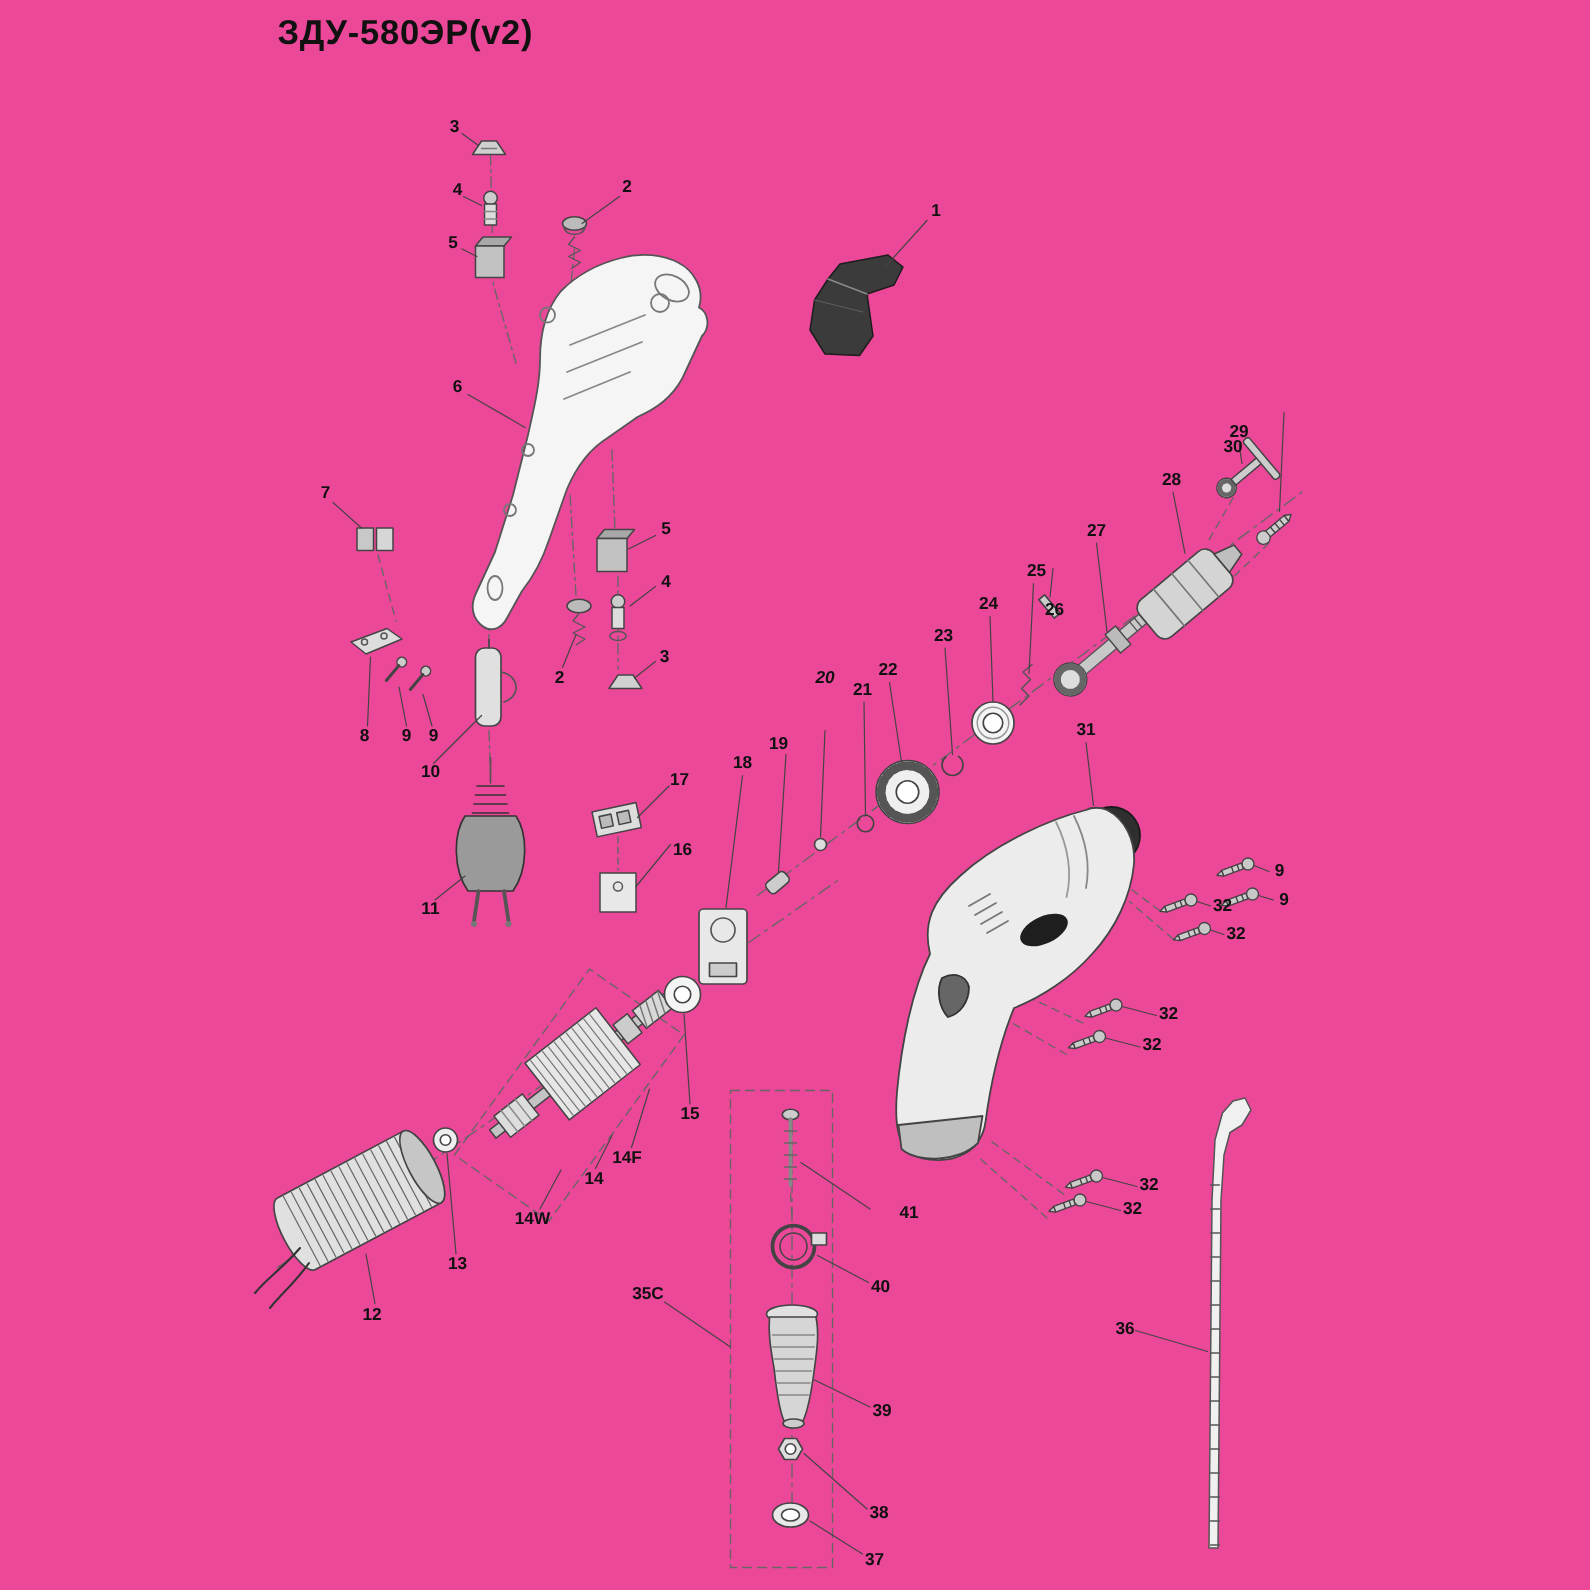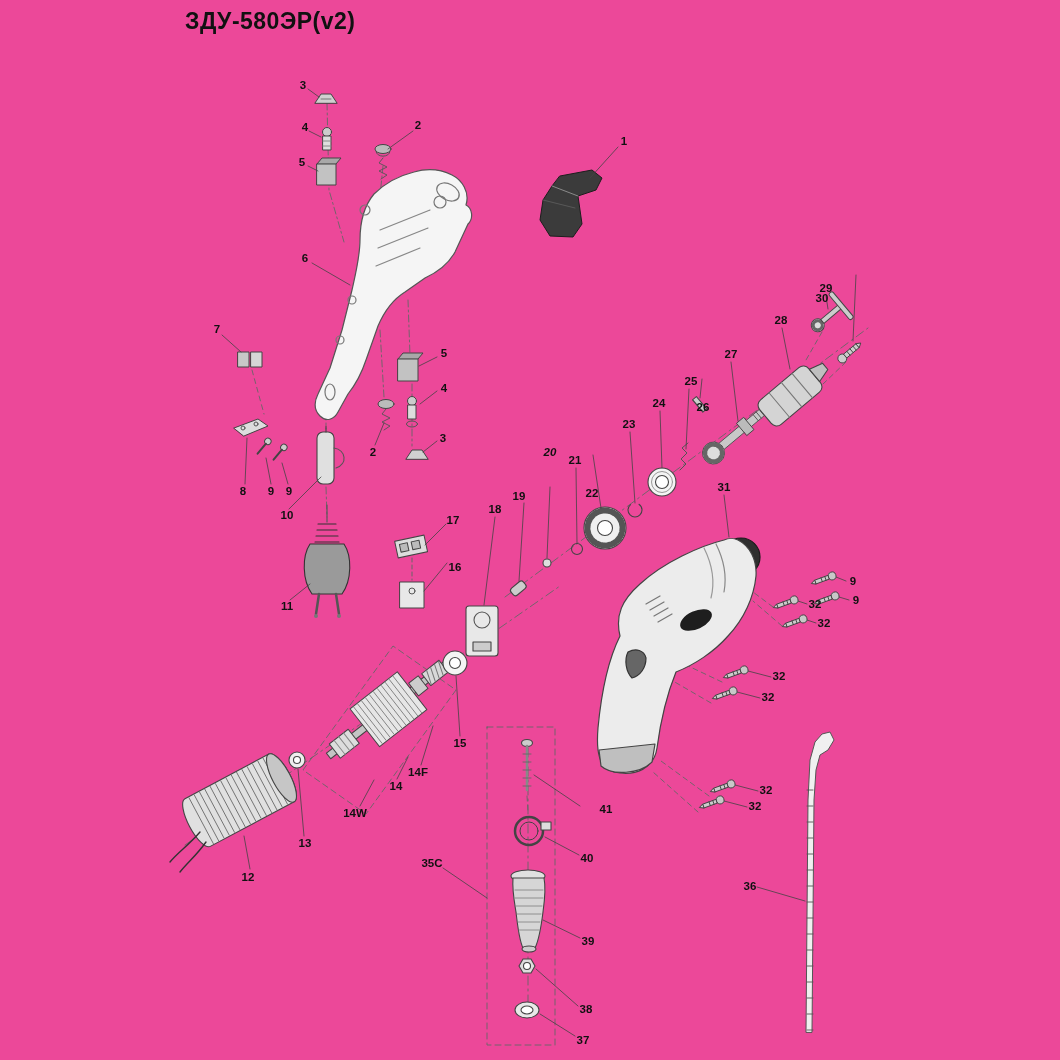--- a/index.html
+++ b/index.html
@@ -475,21 +475,21 @@
       <div class="part-label" style="left: 396px; top: 786px;">14</div>
       <div class="part-label" style="left: 418px; top: 772px;">14F</div>
       <div class="part-label" style="left: 355px; top: 813px;">14W</div>
       <div class="part-label" style="left: 460px; top: 743px;">15</div>
       <div class="part-label" style="left: 455px; top: 567px;">16</div>
       <div class="part-label" style="left: 453px; top: 520px;">17</div>
       <div class="part-label" style="left: 495px; top: 509px;">18</div>
       <div class="part-label" style="left: 519px; top: 496px;">19</div>
       <div class="part-label" style="left: 550px; top: 452px; font-style: italic;">20</div>
       <div class="part-label" style="left: 575px; top: 460px;">21</div>
-      <div class="part-label" style="left: 592px; top: 447px; margin-top: 46px;">22</div>
+      <div class="part-label" style="left: 592px; top: 447px;">22</div>
       <div class="part-label" style="left: 629px; top: 424px;">23</div>
       <div class="part-label" style="left: 659px; top: 403px;">24</div>
       <div class="part-label" style="left: 691px; top: 381px;">25</div>
       <div class="part-label" style="left: 703px; top: 371px; margin-top: 36px;">26</div>
       <div class="part-label" style="left: 731px; top: 354px;">27</div>
       <div class="part-label" style="left: 781px; top: 320px;">28</div>
       <div class="part-label" style="left: 826px; top: 288px;">29</div>
       <div class="part-label" style="left: 822px; top: 267px; margin-top: 31px;">30</div>
       <div class="part-label" style="left: 724px; top: 487px;">31</div>
       <div class="part-label" style="left: 853px; top: 581px;">9</div>

